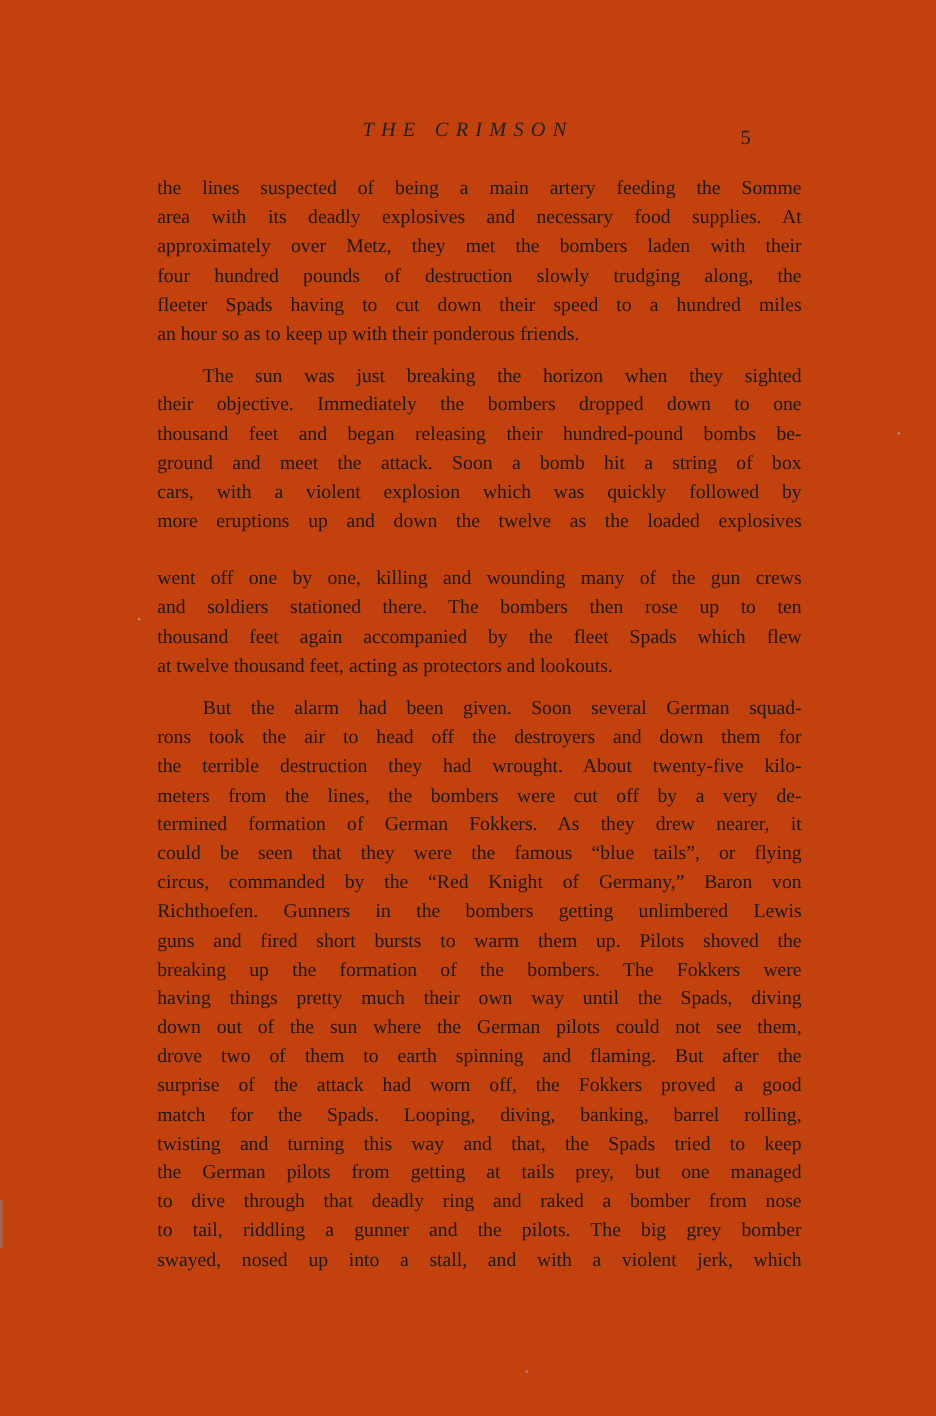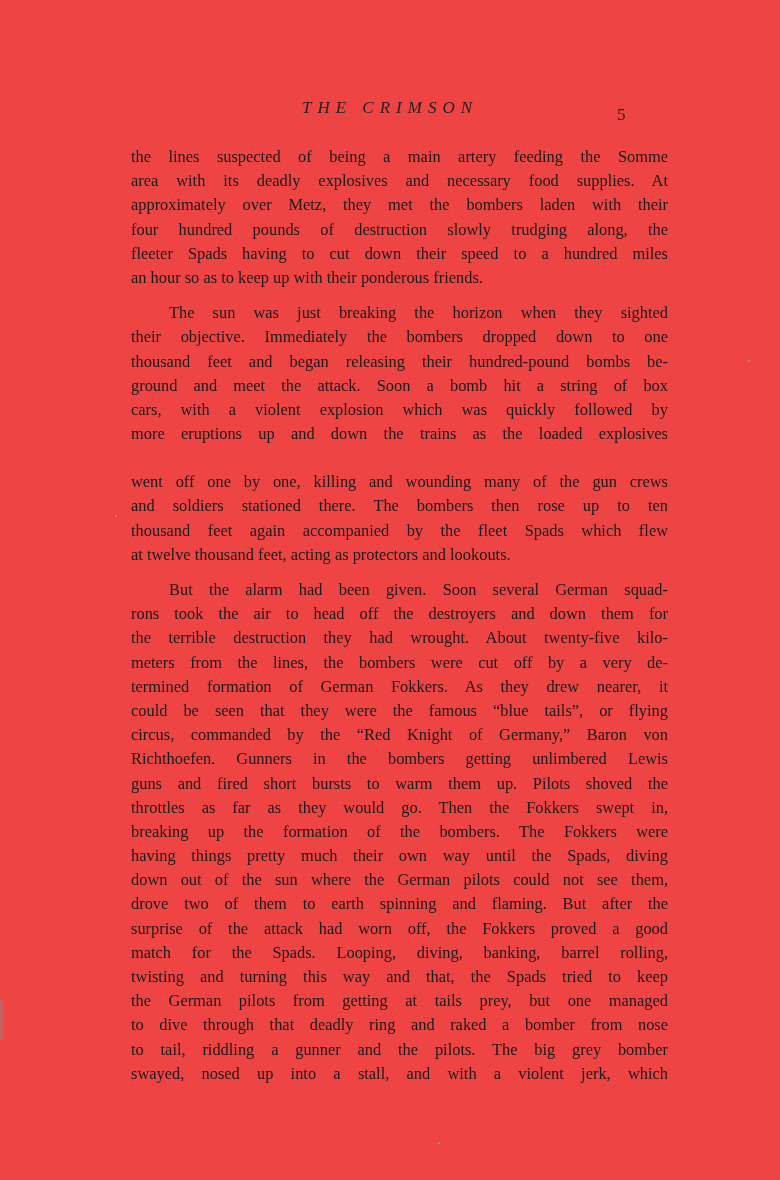--- a/index.html
+++ b/index.html
@@ -13,21 +13,21 @@
       position: relative;
       overflow: hidden;
       font-family: "Liberation Serif", "DejaVu Serif", serif;
       color: #1a1a1a;
     }
     .page {
       position: absolute;
       left: 0; top: 0;
       width: 780px;
       height: 1180px;
-      background: #ef4444;
+      background: #c2410c;
     }
     .running-head {
       position: absolute;
       top: 98px;
       left: 0;
       width: 780px;
       text-align: center;
       font-style: italic;
       font-size: 17px;
       letter-spacing: 6px;
@@ -103,39 +103,38 @@
       <span class="line last" style="white-space: normal;">an hour so as to keep up with their ponderous friends.</span>
     </div>
     <div class="para-gap"></div>
 
     <div class="paragraph">
       <span class="line indent" style="white-space: normal;">The sun was just breaking the horizon when they sighted</span>
       <span class="line" style="white-space: normal;">their objective.  Immediately the bombers dropped down to one</span>
       <span class="line" style="white-space: normal;">thousand feet and began releasing their hundred-pound bombs be-</span>
       <span class="line" style="white-space: normal;">ground and meet the attack.  Soon a bomb hit a string of box</span>
       <span class="line" style="white-space: normal;">cars, with a violent explosion which was quickly followed by</span>
-      <span class="line" style="white-space: normal;">more eruptions up and down the trains as the loaded explosives</span>
+      <span class="line" style="white-space: normal;">more eruptions up and down the twelve as the loaded explosives</span>
       <span class="line" style="white-space: normal; margin-top: 24px;">went off one by one, killing and wounding many of the gun crews</span>
       <span class="line" style="white-space: normal;">and soldiers stationed there.  The bombers then rose up to ten</span>
       <span class="line" style="white-space: normal;">thousand feet again accompanied by the fleet Spads which flew</span>
       <span class="line last" style="white-space: normal;">at twelve thousand feet, acting as protectors and lookouts.</span>
     </div>
     <div class="para-gap"></div>
 
     <div class="paragraph">
       <span class="line indent" style="white-space: normal;">But the alarm had been given.  Soon several German squad-</span>
       <span class="line" style="white-space: normal;">rons took the air to head off the destroyers and down them for</span>
       <span class="line" style="white-space: normal;">the terrible destruction they had wrought.  About twenty-five kilo-</span>
       <span class="line" style="white-space: normal;">meters from the lines, the bombers were cut off by a very de-</span>
       <span class="line" style="white-space: normal;">termined formation of German Fokkers.  As they drew nearer, it</span>
       <span class="line" style="white-space: normal;">could be seen that they were the famous “blue tails”, or flying</span>
       <span class="line" style="white-space: normal;">circus, commanded by the “Red Knight of Germany,” Baron von</span>
       <span class="line" style="white-space: normal;">Richthoefen.  Gunners in the bombers getting unlimbered Lewis</span>
       <span class="line" style="white-space: normal;">guns and fired short bursts to warm them up.  Pilots shoved the</span>
-      <span class="line" style="white-space: normal;">throttles as far as they would go.  Then the Fokkers swept in,</span>
       <span class="line" style="white-space: normal;">breaking up the formation of the bombers.  The Fokkers were</span>
       <span class="line" style="white-space: normal;">having things pretty much their own way until the Spads, diving</span>
       <span class="line" style="white-space: normal;">down out of the sun where the German pilots could not see them,</span>
       <span class="line" style="white-space: normal;">drove two of them to earth spinning and flaming.  But after the</span>
       <span class="line" style="white-space: normal;">surprise of the attack had worn off, the Fokkers proved a good</span>
       <span class="line" style="white-space: normal;">match for the Spads.  Looping, diving, banking, barrel rolling,</span>
       <span class="line" style="white-space: normal;">twisting and turning this way and that, the Spads tried to keep</span>
       <span class="line" style="white-space: normal;">the German pilots from getting at tails prey, but one managed</span>
       <span class="line" style="white-space: normal;">to dive through that deadly ring and raked a bomber from nose</span>
       <span class="line" style="white-space: normal;">to tail, riddling a gunner and the pilots.  The big grey bomber</span>

